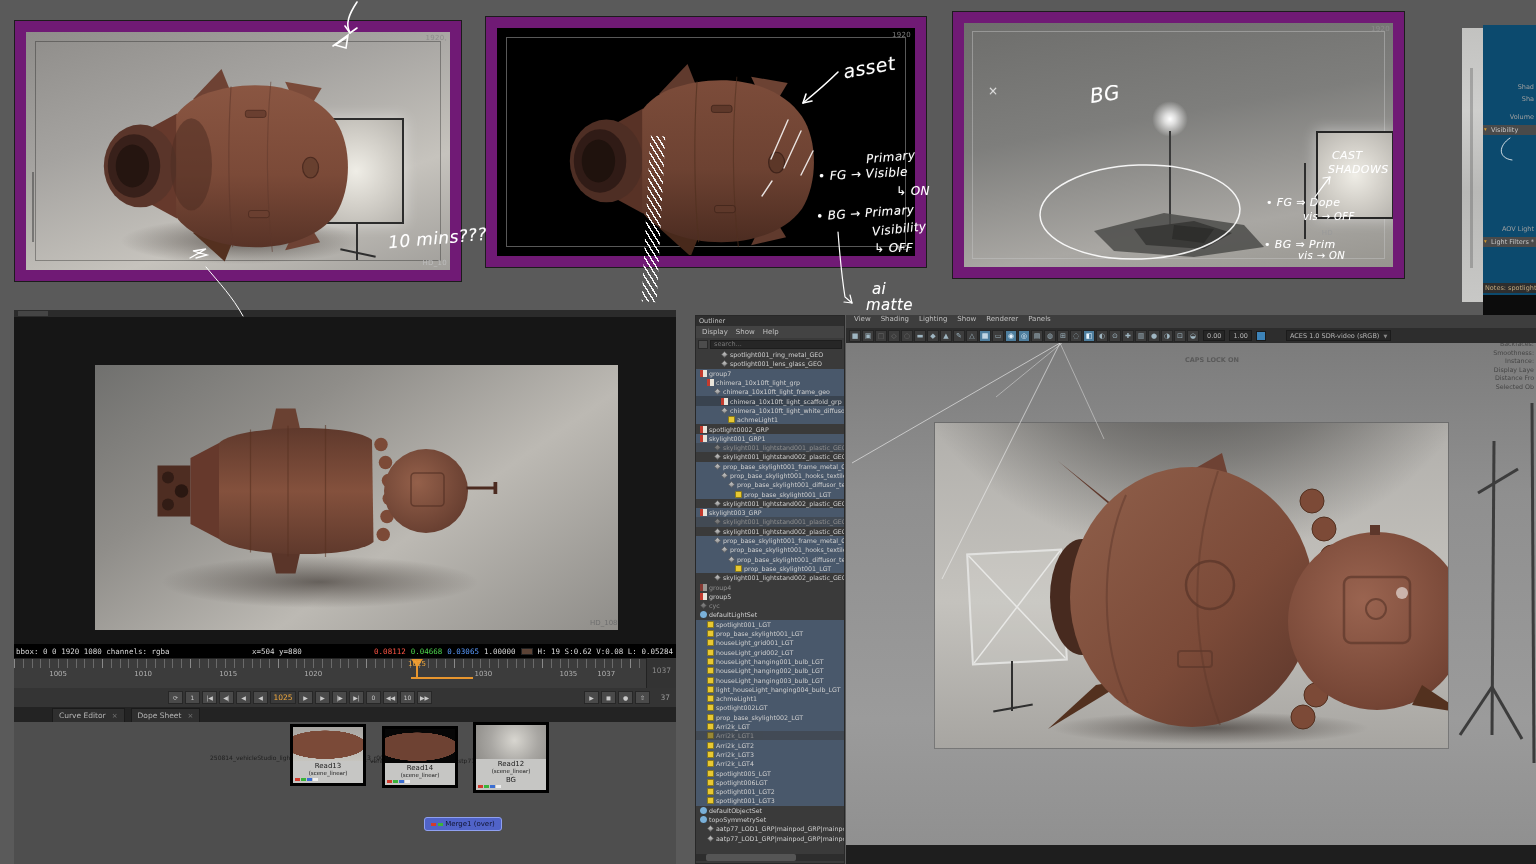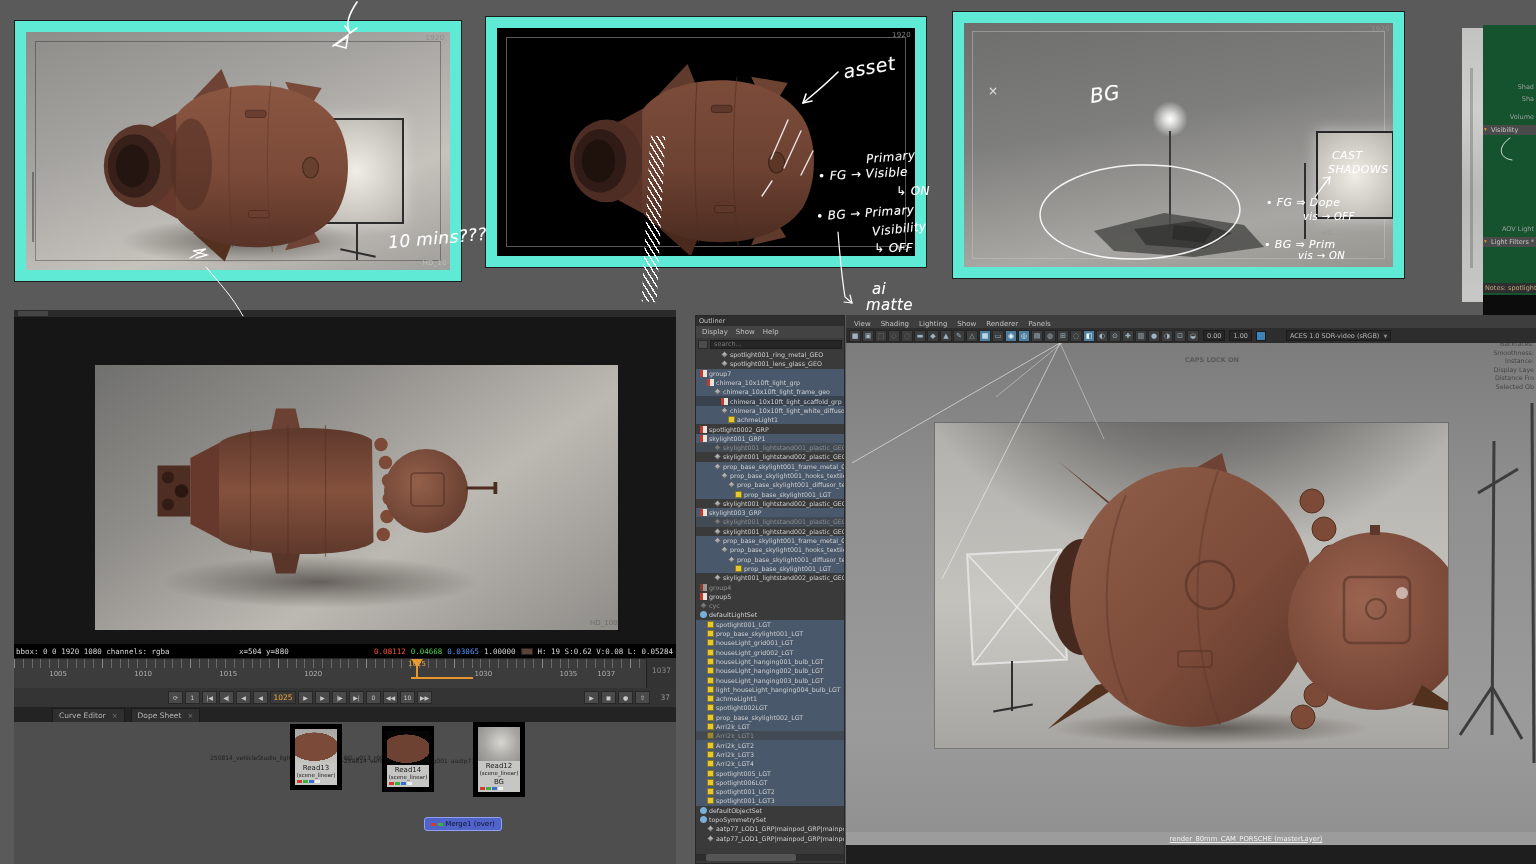--- a/index.html
+++ b/index.html
@@ -1,20 +1,20 @@
 <!DOCTYPE html>
 <html><head>
 <meta charset="utf-8">
 <style>
   *{margin:0;padding:0;box-sizing:border-box}
   html,body{width:1536px;height:864px}
   body{position:relative;background:#5a5a5a;overflow:hidden;font-family:"DejaVu Sans",sans-serif;color:#ccc}
 
   
-  .shot{position:absolute;background:#5eead4;padding:11px;box-shadow:0 0 0 1px #1c1c1c}
+  .shot{position:absolute;background:#701a75;padding:11px;box-shadow:0 0 0 1px #1c1c1c}
   .shot-img{position:relative;width:100%;height:100%;overflow:hidden}
   .ctl{position:absolute;font-size:7px;letter-spacing:.3px;white-space:nowrap}
   .shot1{left:15px;top:21px;width:446px;height:260px}
   .shot2{left:486px;top:17px;width:440px;height:250px}
   .shot3{left:953px;top:12px;width:451px;height:266px}
   .img-studio{background:linear-gradient(160deg,#8f8d8a 0%,#a5a3a0 35%,#c6c3bd 70%,#a09e9a 100%)}
   .img-black{background:#000;border:1px solid #000}
   .gate{position:absolute;inset:8px;border:1px solid rgba(160,160,160,.55);pointer-events:none}
   .gate-dark{position:absolute;inset:9px;border:1px solid rgba(0,0,0,.30);pointer-events:none}
   .img-studio3{background:linear-gradient(170deg,#6e6e6c 0%,#7e7e7c 40%,#a9a7a3 78%,#97958f 100%)}
@@ -26,35 +26,35 @@
 
   
   .hw{position:absolute;color:#fff;font-style:italic;font-size:12px;white-space:nowrap;letter-spacing:.4px;z-index:40;text-shadow:0 0 1px rgba(255,255,255,.35)}
   #anno-overlay{position:absolute;left:0;top:0;width:1536px;height:864px;z-index:38;pointer-events:none}
   .hatchband{position:absolute;left:646px;top:136px;width:15px;height:166px;z-index:39;transform:rotate(3deg);
     background:repeating-linear-gradient(55deg,rgba(255,255,255,.95) 0 1.4px,rgba(255,255,255,0) 1.4px 5px);pointer-events:none}
 
   
   .rstrip-img{left:1462px;top:28px;width:21px;height:274px;background:linear-gradient(180deg,#c2c2c0 0%,#cfcfcd 30%,#b9b9b7 60%,#c8c8c6 100%);position:absolute}
   .rstrip-img:before{content:"";position:absolute;left:8px;top:40px;width:3px;height:200px;background:rgba(90,90,90,.35)}
-  .rpanel{left:1483px;top:25px;width:53px;height:278px;background:#14532d;position:absolute;overflow:hidden;font-size:6.5px;color:#9f9f9f}
+  .rpanel{left:1483px;top:25px;width:53px;height:278px;background:#0c4a6e;position:absolute;overflow:hidden;font-size:6.5px;color:#9f9f9f}
   .rp-row{position:absolute;right:2px;white-space:nowrap}
   .rp-sec{background:#4a4a4a;left:0;right:0;padding:1px 2px 1px 8px;color:#c7c7c7}
   .rp-sec:before{content:"▾";position:absolute;left:1px;color:#d79a2b;font-size:5.5px}
   .rp-notes{position:absolute;left:0;right:0;top:258px;background:#2e2e2e;color:#c0a87e;padding:1px 2px;white-space:nowrap}
 
   
   .nuke{position:absolute;left:14px;top:310px;width:662px;height:554px;background:#191919}
   .nk-toptab{position:absolute;left:0;top:0;width:662px;height:7px;background:#2b2b2b}
   .nk-toptab:before{content:"";position:absolute;left:4px;top:1px;width:30px;height:5px;background:#454545}
   .nk-viewer{position:absolute;left:0;top:7px;width:662px;height:327px;background:#161616;overflow:visible}
   .nk-image{position:absolute;left:81px;top:48px;width:523px;height:265px;background:linear-gradient(145deg,#70706e 0%,#8f8d89 30%,#bcb9b3 62%,#8f8d89 100%);overflow:hidden}
   .nk-fmt{position:absolute;right:-4px;bottom:3px;font-size:7px;color:#6f6f6f}
   .nk-status{position:absolute;left:0;top:334px;width:662px;height:14px;background:#000;font-family:"DejaVu Sans Mono",monospace;font-size:7.5px;color:#d8d8d8;display:flex;align-items:center}
-  .nk-status .sx{position:absolute;left:225px}
+  .nk-status .sx{position:absolute;left:238px}
   .nk-rgba{margin-left:auto;display:flex;gap:5px;align-items:center;padding-right:3px}
   .swatch{width:12px;height:7px;background:#5c4336;border:1px solid #222;display:inline-block}
   .nk-timeline{position:absolute;left:0;top:348px;width:662px;height:30px;background:#3c3c3c;border-top:1px solid #232323}
   .nk-ruler{position:absolute;left:0;top:0;width:630px;height:30px;overflow:hidden;
     background:repeating-linear-gradient(90deg,#6a6a6a 0 1px,rgba(0,0,0,0) 1px 8.8px)}
   .nk-ruler:before{content:"";position:absolute;inset:0;background:repeating-linear-gradient(90deg,#8a8a8a 0 1px,rgba(0,0,0,0) 1px 88px)}
   .nk-ruler:after{content:"";position:absolute;left:0;top:9px;right:0;bottom:0;background:#3c3c3c}
   .tickl{position:absolute;top:11px;font-size:7px;color:#b0b0b0;transform:translateX(-50%);z-index:2}
   .playhead{position:absolute;left:397px;top:0;width:12px;height:12px;z-index:3}
   .playhead:before{content:"";position:absolute;left:0;top:0;border-left:6px solid transparent;border-right:6px solid transparent;border-top:8px solid #e8962e}
@@ -65,21 +65,21 @@
   .nk-transport{position:absolute;left:0;top:378px;width:662px;height:19px;background:#343434;display:flex;align-items:center;gap:2px;padding-left:154px}
   .tbtn{min-width:15px;height:13px;background:#4a4a4a;border:1px solid #272727;color:#c9c9c9;font-size:6px;display:flex;align-items:center;justify-content:center;padding:0 1px}
   .tbtn.cur{background:#3a3a3a;color:#f2a93c;font-size:7.5px;min-width:26px}
   .nk-trright{position:absolute;right:26px;top:381px;display:flex;gap:2px}
   .nk-37{position:absolute;right:6px;top:383px;font-size:7.5px;color:#999}
   .nk-tabs{position:absolute;left:0;top:397px;width:662px;height:15px;background:#232323;display:flex;align-items:flex-end;gap:6px;padding-left:38px}
   .nk-tab{background:#2f2f2f;border:1px solid #1a1a1a;border-bottom:none;color:#b5b5b5;font-size:7.5px;padding:2px 6px;display:flex;gap:6px;align-items:flex-end}
   .nk-tab .x{color:#777;font-size:7px}
   .nk-graph{position:absolute;left:0;top:412px;width:662px;height:142px;background:#4e4e4e;overflow:hidden}
   .fname{position:absolute;font-size:6px;color:#1f1f1f;white-space:nowrap;z-index:1}
-  .rnode{position:absolute;width:52px;background:#c6c6c4;border:5px solid #000000;z-index:2;font-size:6.5px;color:#1b1b1b;text-align:center}
+  .rnode{position:absolute;width:76px;background:#c6c6c4;border:3px solid #000000;z-index:2;font-size:6.5px;color:#1b1b1b;text-align:center}
   .rthumb{width:100%;height:34px}
   .th-studio{background:radial-gradient(ellipse 58% 42% at 46% 52%,#7b4a38 0 99%,rgba(0,0,0,0) 100%),linear-gradient(#a8a6a2,#c6c4be)}
   .th-black{background:radial-gradient(ellipse 58% 42% at 46% 52%,#6e4233 0 99%,rgba(0,0,0,0) 100%),#060606}
   .th-bg{background:radial-gradient(circle at 55% 45%,#d8d6d0 0%,#a9a7a3 55%,#8f8d89 100%)}
   .rn-name{font-size:7px;line-height:8px;padding-top:1px}
   .rn-sub{font-size:5.5px;line-height:7px}
   .chips{display:flex;gap:1px;padding:1px 2px 2px}
   .chip{width:5px;height:3px}
   .merge{position:absolute;left:410px;top:95px;width:78px;height:14px;background:#5063c8;border:1px solid #8fa0f0;border-radius:3px;z-index:2;color:#101430;font-size:7px;display:flex;align-items:center;justify-content:center;gap:2px}
   #nk-wires{position:absolute;inset:0;z-index:1}
@@ -99,21 +99,21 @@
   .oi{width:7px;height:7px;flex:0 0 7px;position:relative}
   .ic-mesh .oi{background:linear-gradient(135deg,#cfcfcf,#8a8a8a);transform:rotate(45deg) scale(.72);border:1px solid #666}
   .ic-xform .oi{background:#e8e4da;border-left:3px solid #c33b2e}
   .ic-light .oi{background:#e8c832;border:1px solid #8a7a1a;border-radius:1px}
   .ic-set .oi{background:radial-gradient(circle,#7ab0d8 0 60%,#2e5f85 100%);border-radius:50%}
   .o-hscroll{position:absolute;left:0;bottom:2px;right:0;height:7px;background:#2d2d2d;display:flex}
   .o-hscroll .bar{margin-left:10px;width:90px;background:#555;border-radius:2px}
 
   
   .maya{position:absolute;left:846px;top:315px;width:690px;height:549px;background:#303030}
-  .m-menus{height:13px;background:#3e3e3e;display:flex;gap:10px;align-items:flex-end;padding:0 8px;font-size:7px;color:#c0c0c0}
+  .m-menus{height:13px;background:#3e3e3e;display:flex;gap:10px;align-items:flex-start;padding:0 8px;font-size:7px;color:#c0c0c0}
   .m-icons{height:15px;background:#2d2d2d;display:flex;align-items:center;gap:1px;padding:0 3px;overflow:hidden}
   .mi{width:12px;height:12px;background:#3d3d3d;border:1px solid #252525;color:#9fb6c2;font-size:7px;display:flex;align-items:center;justify-content:center;flex:0 0 12px}
   .mi.on{background:#4e7e9e;color:#eaf6ff}
   .mi.dim{color:#6a6a6a}
   .m-field{height:11px;background:#262626;border:1px solid #1b1b1b;color:#b5b5b5;font-size:6.5px;display:flex;align-items:center;padding:0 3px;margin-left:3px}
   .m-cs{margin-left:19px;gap:4px}
   .m-cs .car{color:#888;font-size:5px}
   .m-toggle{width:10px;height:10px;background:#3d83b8;border:1px solid #1b1b1b;margin-left:3px}
   .m-view{position:absolute;left:0;top:28px;width:690px;height:502px;background:linear-gradient(180deg,#7c7c7c 0%,#8f8f8f 30%,#9b9b9b 75%,#909090 100%);overflow:hidden}
   .m-res{position:absolute;right:300px;top:-6px;font-size:6.5px;color:#8fae32;font-weight:bold}
@@ -891,23 +891,20 @@
       <line x1="214" y1="0" x2="258" y2="96" stroke="#f4f4f4" stroke-width=".7" opacity=".6"></line>
       <line x1="216" y1="0" x2="150" y2="54" stroke="#f4f4f4" stroke-width=".7" opacity=".6"></line>
       <g stroke="#3c3c3c" stroke-width="3">
         <line x1="648" y1="98" x2="646" y2="392"></line>
         <line x1="632" y1="150" x2="672" y2="126"></line>
         <line x1="614" y1="392" x2="646" y2="344"></line>
         <line x1="676" y1="396" x2="646" y2="344"></line>
         <line x1="686" y1="60" x2="688" y2="420"></line>
       </g>
     </svg>
-    <div class="m-cambar">
-        <span style="margin-left:110px">render_80mm_CAM_PORSCHE (masterLayer)</span>
-      </div>
   </div>
   <div class="m-bottom"></div>
 </div>
 
 <span class="hw" style="left:388px;top:228px;font-size:17px;transform:rotate(-5deg)">10 mins???</span>
 <span class="hw" style="left:843px;top:56px;font-size:19px;transform:rotate(-10deg)">asset</span>
 <span class="hw" style="left:866px;top:150px;transform:rotate(-5deg)">Primary</span>
 <span class="hw" style="left:818px;top:167px;transform:rotate(-3deg)">• FG → Visible</span>
 <span class="hw" style="left:896px;top:184px">↳ ON</span>
 <span class="hw" style="left:816px;top:206px;transform:rotate(-4deg)">• BG → Primary</span>

